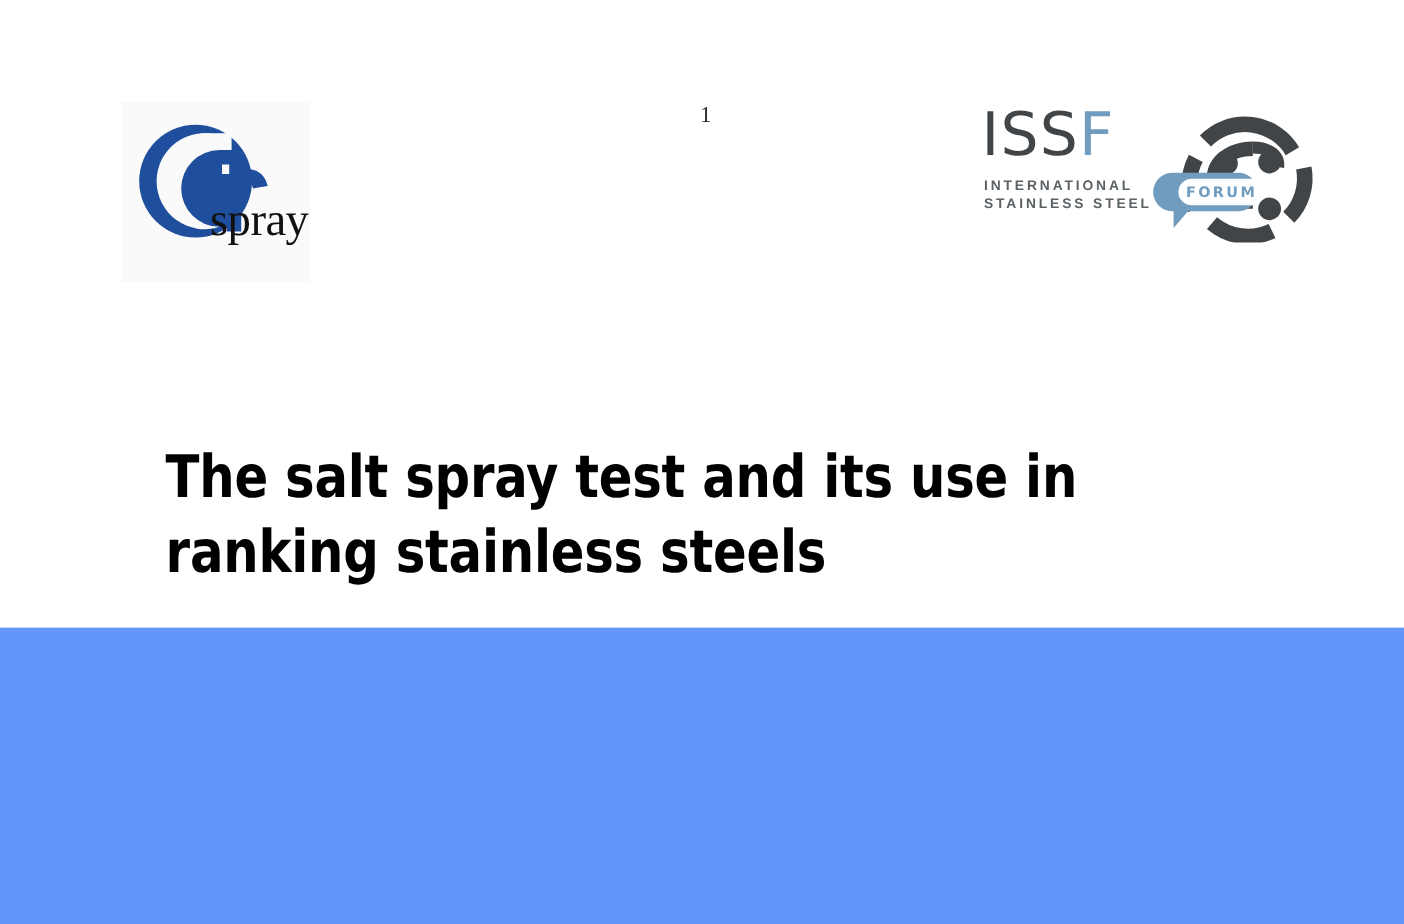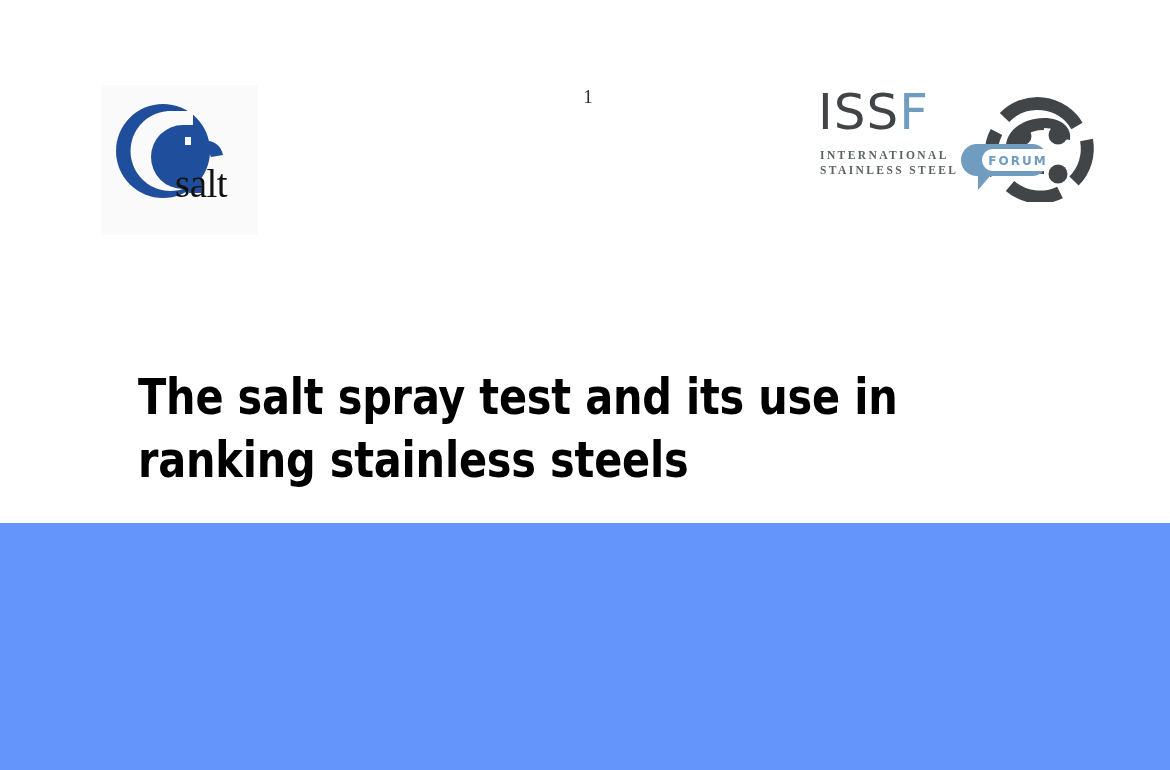--- a/index.html
+++ b/index.html
@@ -81,21 +81,21 @@
     letter-spacing: 1px;
     color: #414548;
   }
   .issf-wordmark .f {
     color: #6f9cbf;
   }
   .issf-sub {
     position: absolute;
     left: 2px;
     top: 62px;
-    font-family: Liberation Serif, serif;
+    font-family: Liberation Sans, sans-serif;
     font-weight: bold;
     font-size: 11.5px;
     line-height: 15px;
     letter-spacing: 2.4px;
     color: #5b6266;
     white-space: pre-line;
   }
   .issf-mark {
     position: absolute;
     left: 130px;
@@ -143,21 +143,21 @@
       <path d="M 82 28
                A 40 40 0 1 0 82 104
                A 30 30 0 1 1 82 40 Z" fill="#fafafa"></path>
       <path d="M 66 26 L 92 26 L 92 40 L 66 40 Z" fill="#fafafa"></path>
 
       <path d="M 88 56 L 100 56 L 100 108 L 88 108 Z" fill="#1f4e9c"></path>
       <path d="M 98 56 C 112 54 120 60 122 70 L 110 72 C 108 66 104 64 98 66 Z" fill="#1f4e9c"></path>
 
       <path d="M 84 52 L 90 52 L 90 60 L 84 60 Z" fill="#fafafa"></path>
     </svg>
-    <div class="icda-word">salt</div>
+    <div class="icda-word">spray</div>
   </div>
 
   <div class="page-number">1</div>
 
   <div class="issf-logo">
     <div class="issf-wordmark"><span>ISS</span><span class="f">F</span></div>
     <div class="issf-sub">INTERNATIONAL
 STAINLESS STEEL</div>
 
     <svg class="issf-mark" viewBox="0 0 162 120">

